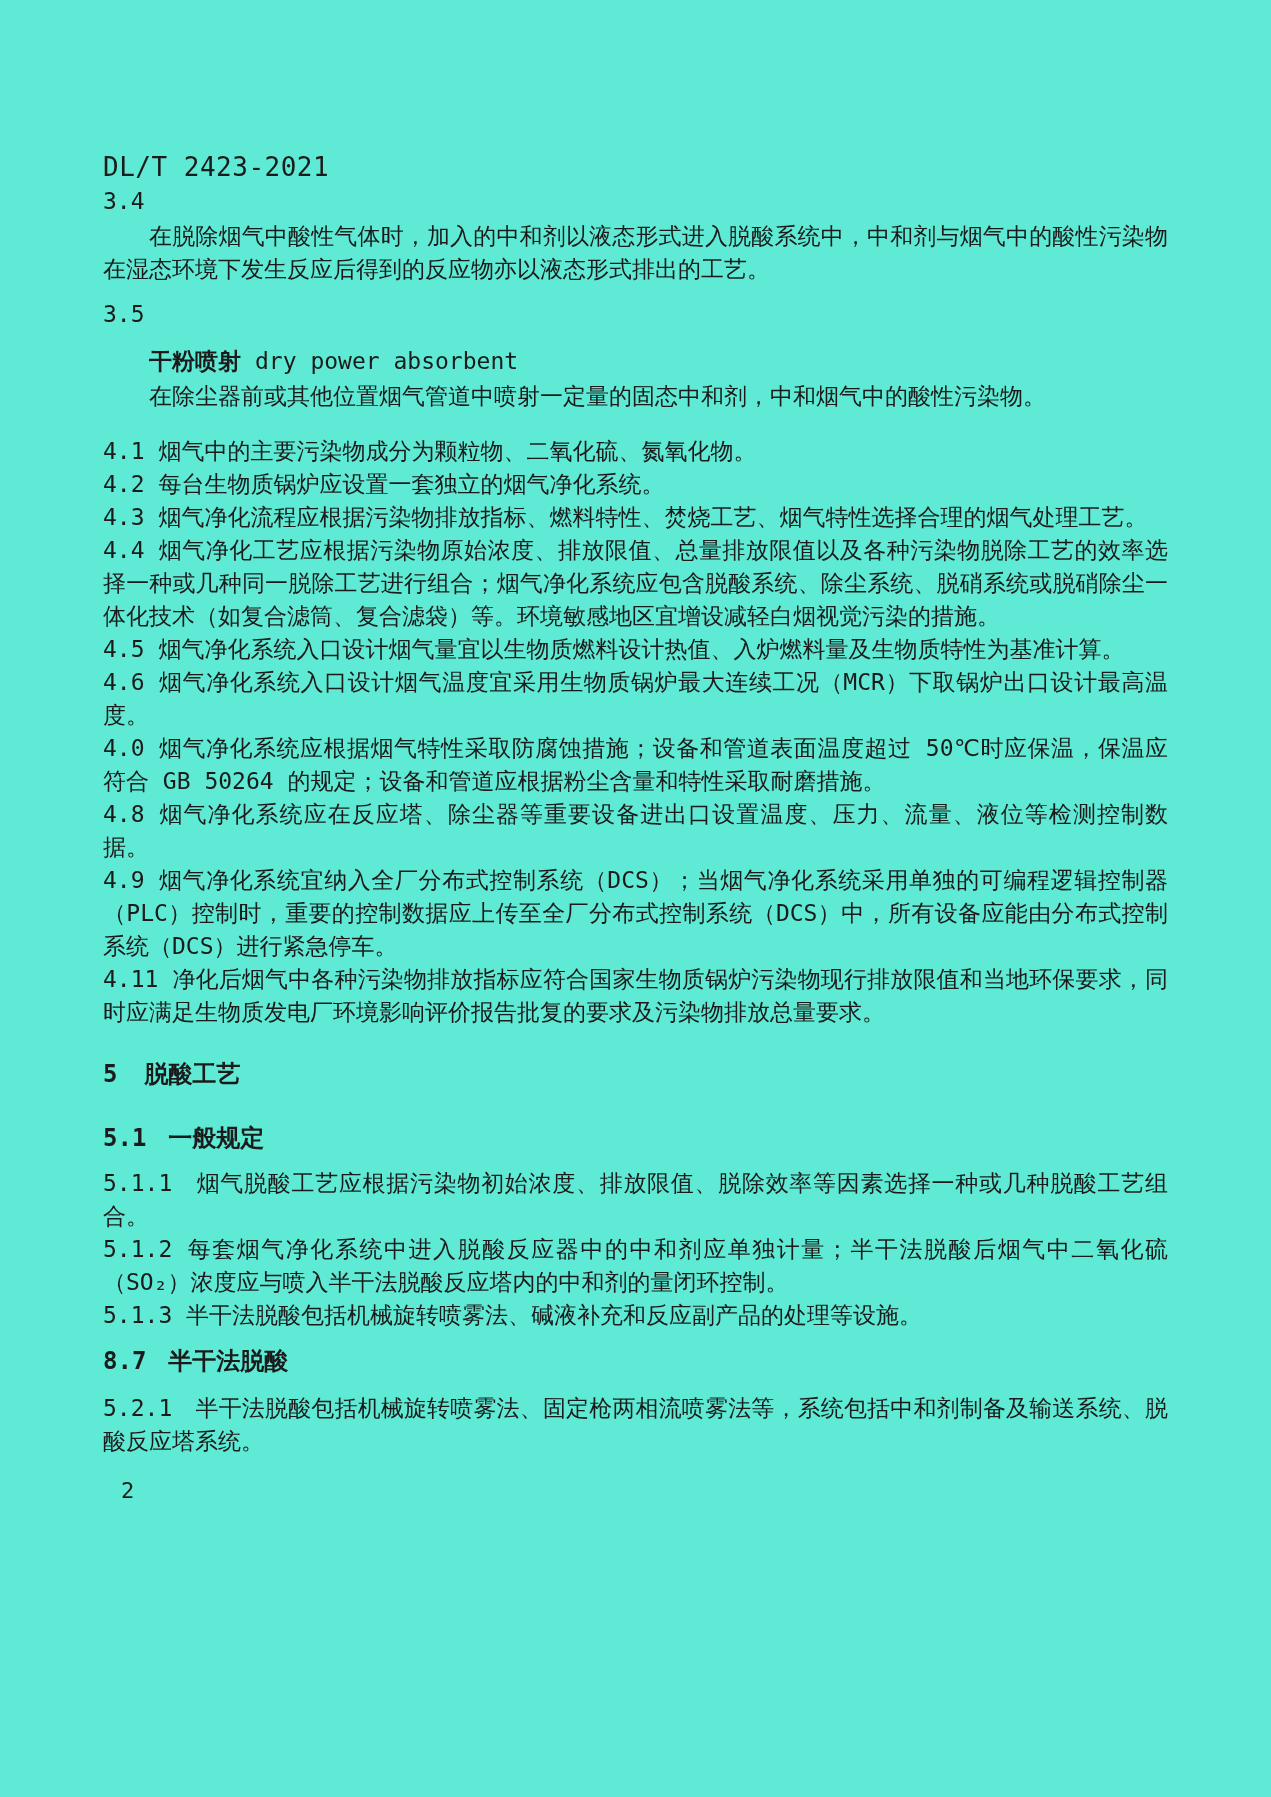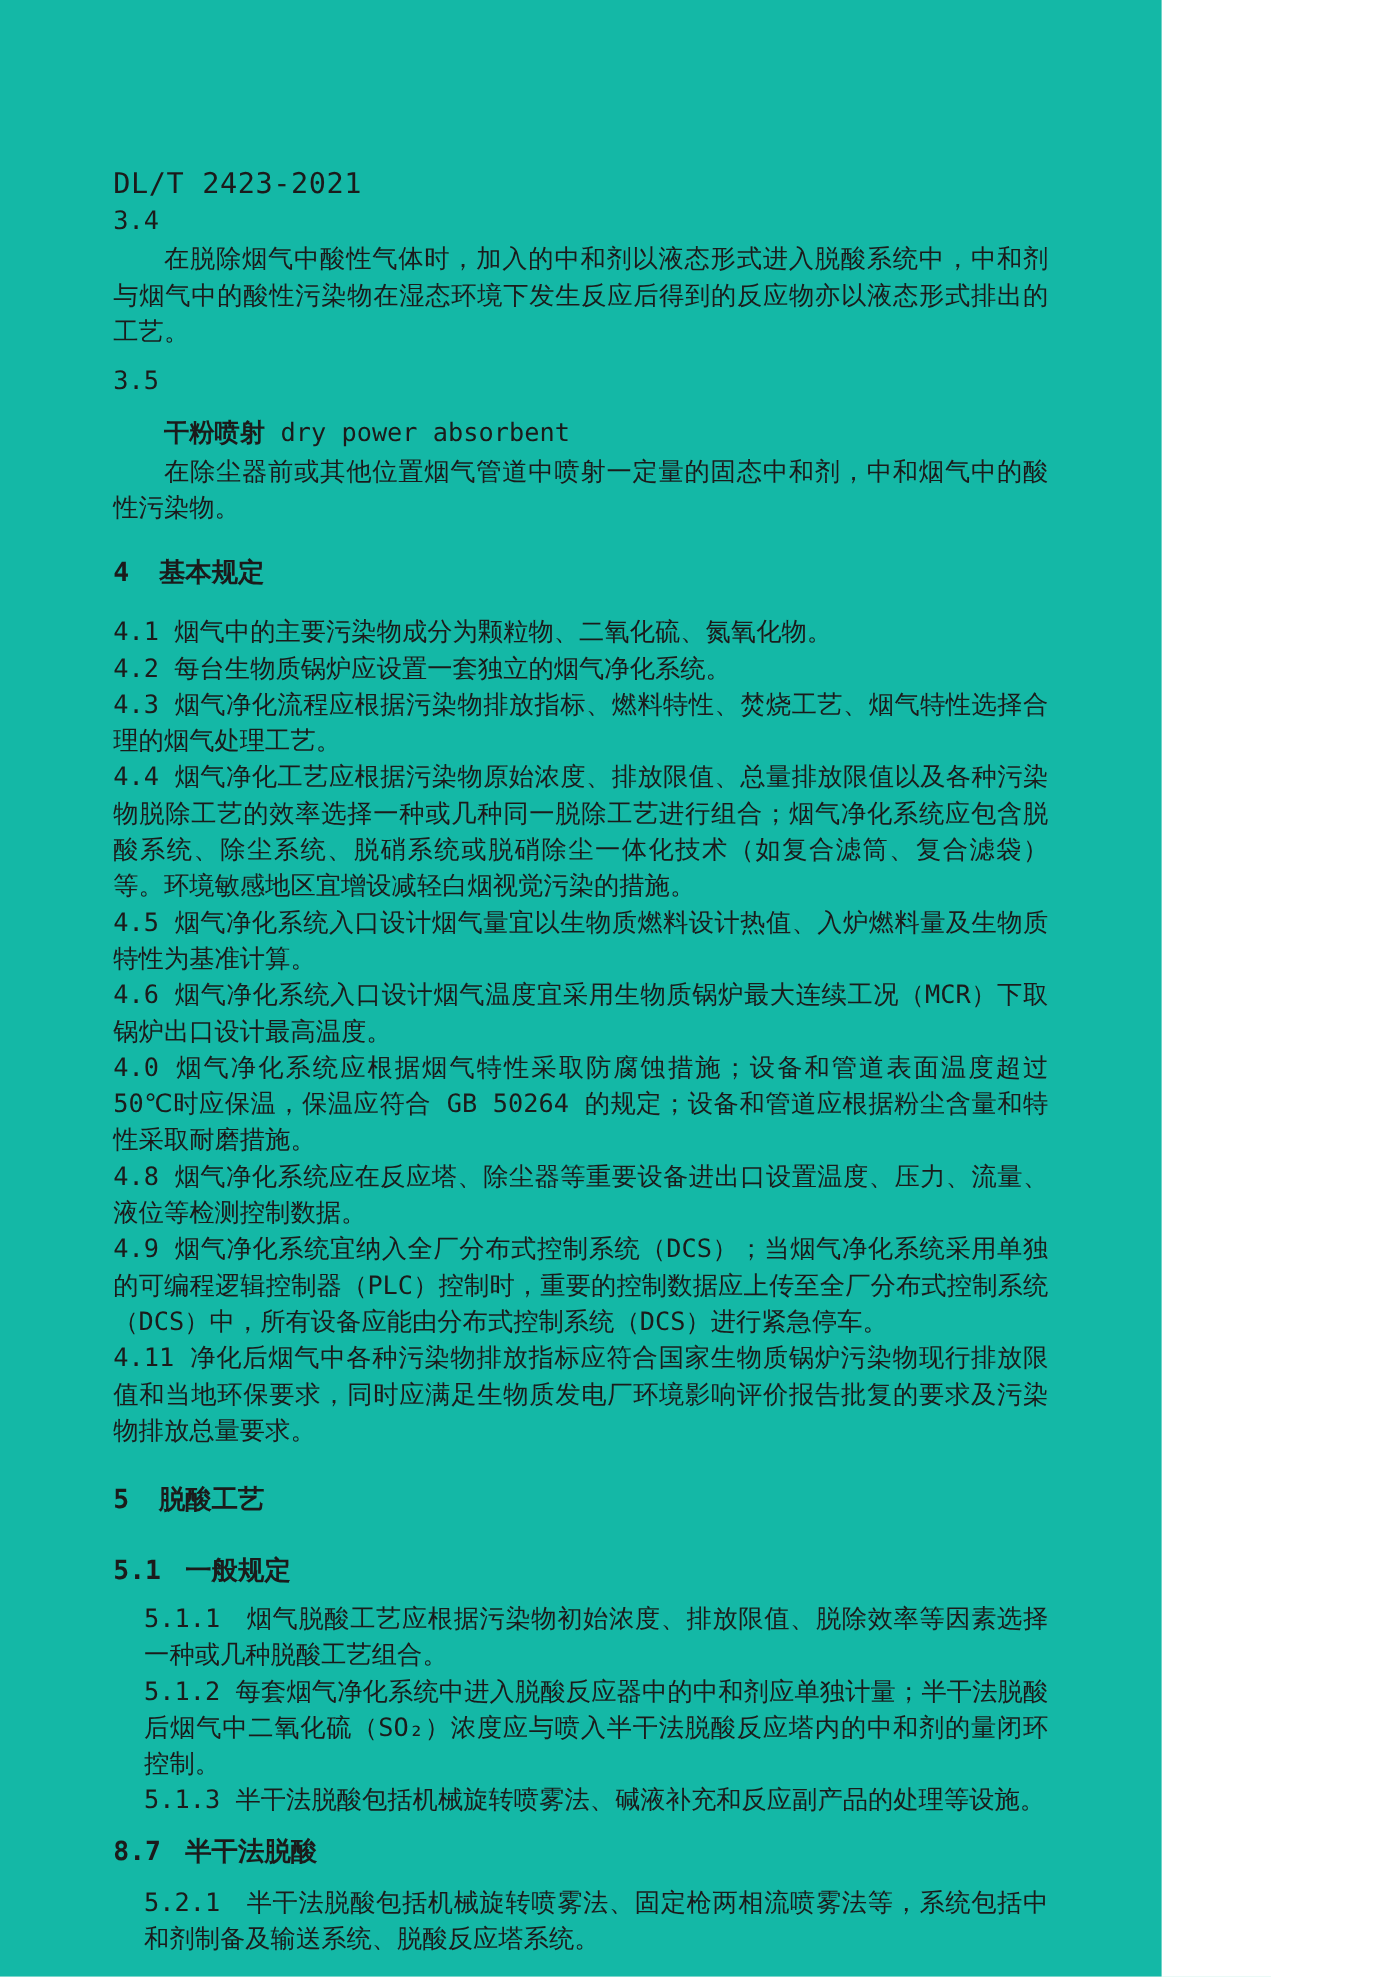--- a/index.html
+++ b/index.html
@@ -2,25 +2,25 @@
 <html lang="zh"><head>
 <meta charset="utf-8">
 <style>
   html, body {
     margin: 0;
     padding: 0;
     background: #ffffff;
   }
   .page {
     position: relative;
-    width: 1056px;
+    width: 1271px;
     height: 1797px;
     box-sizing: border-box;
     padding: 152px 103px 0 103px;
-    background: #14b8a6;
+    background: #5eead4;
     color: #1b1b1b;
     font-family: "DejaVu Sans Mono", "DejaVu Sans", "Liberation Sans", sans-serif;
     font-size: 23px;
     overflow: hidden;
   }
   p { margin: 0; padding: 0; }
 
   .doc-header {
     font-size: 26px;
     line-height: 30px;
@@ -63,21 +63,21 @@
   .sec-heading.h5 { margin-top: 28px; }
   .sub-heading {
     margin: 0;
     margin-top: 30px;
     font-size: 24px;
     font-weight: 700;
     line-height: 34px;
   }
   .sub-heading .sub-no { margin-right: 22px; text-align: center; }
   .sub-heading.second { margin-top: 12px; }
-  .sub-clauses { margin-top: 12px; margin-left: 28px; }
+  .sub-clauses { margin-top: 12px; }
   .sub-clauses.second { margin-top: 14px; }
 
   .page-number {
     margin-top: 18px;
     margin-left: 18px;
     font-size: 22px;
     line-height: 30px;
   }
 </style>
 </head>
@@ -87,21 +87,20 @@
 
   <p class="doc-header">DL/T 2423-2021</p>
 
   <p class="term-no">3.4</p>
   <p class="para def">在脱除烟气中酸性气体时，加入的中和剂以液态形式进入脱酸系统中，中和剂与烟气中的酸性污染物在湿态环境下发生反应后得到的反应物亦以液态形式排出的工艺。</p>
 
   <p class="term-no second">3.5</p>
   <p class="term-line second"><span class="term-zh">干粉喷射</span><span class="term-en">dry power absorbent</span></p>
   <p class="para def">在除尘器前或其他位置烟气管道中喷射一定量的固态中和剂，中和烟气中的酸性污染物。</p>
 
-  <h2 class="sec-heading h4"><span class="sec-no">4</span><span class="sec-title">基本规定</span></h2>
 
   <div class="clauses">
     <p class="para">4.1 烟气中的主要污染物成分为颗粒物、二氧化硫、氮氧化物。</p>
     <p class="para">4.2 每台生物质锅炉应设置一套独立的烟气净化系统。</p>
     <p class="para">4.3 烟气净化流程应根据污染物排放指标、燃料特性、焚烧工艺、烟气特性选择合理的烟气处理工艺。</p>
     <p class="para">4.4 烟气净化工艺应根据污染物原始浓度、排放限值、总量排放限值以及各种污染物脱除工艺的效率选择一种或几种同一脱除工艺进行组合；烟气净化系统应包含脱酸系统、除尘系统、脱硝系统或脱硝除尘一体化技术（如复合滤筒、复合滤袋）等。环境敏感地区宜增设减轻白烟视觉污染的措施。</p>
     <p class="para">4.5 烟气净化系统入口设计烟气量宜以生物质燃料设计热值、入炉燃料量及生物质特性为基准计算。</p>
     <p class="para">4.6 烟气净化系统入口设计烟气温度宜采用生物质锅炉最大连续工况（MCR）下取锅炉出口设计最高温度。</p>
     <p class="para">4.0 烟气净化系统应根据烟气特性采取防腐蚀措施；设备和管道表面温度超过 50℃时应保温，保温应符合 GB 50264 的规定；设备和管道应根据粉尘含量和特性采取耐磨措施。</p>
     <p class="para">4.8 烟气净化系统应在反应塔、除尘器等重要设备进出口设置温度、压力、流量、液位等检测控制数据。</p>

